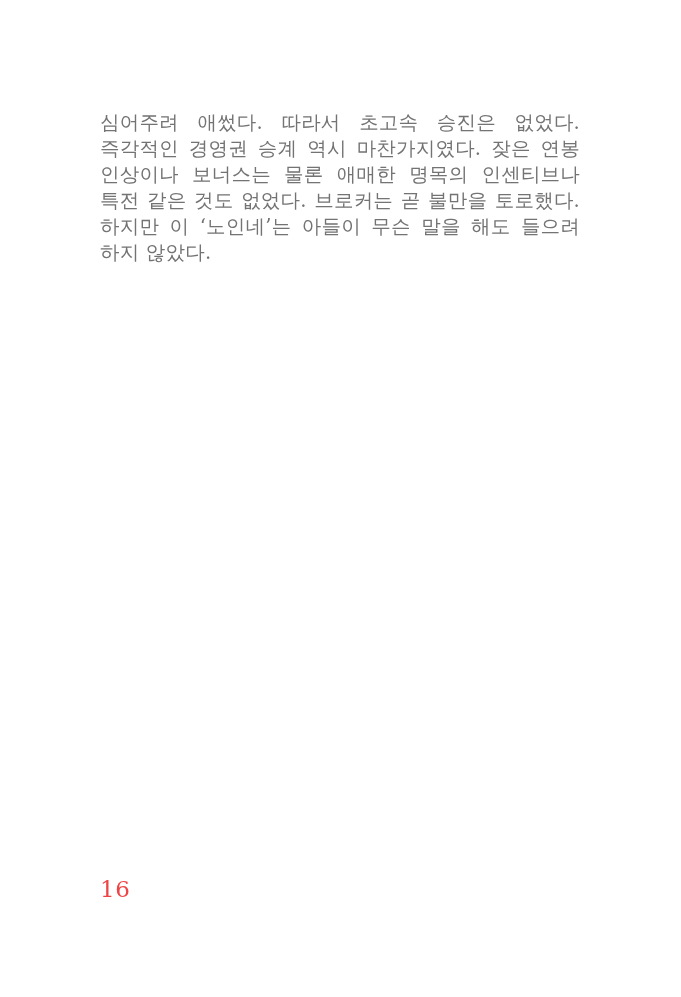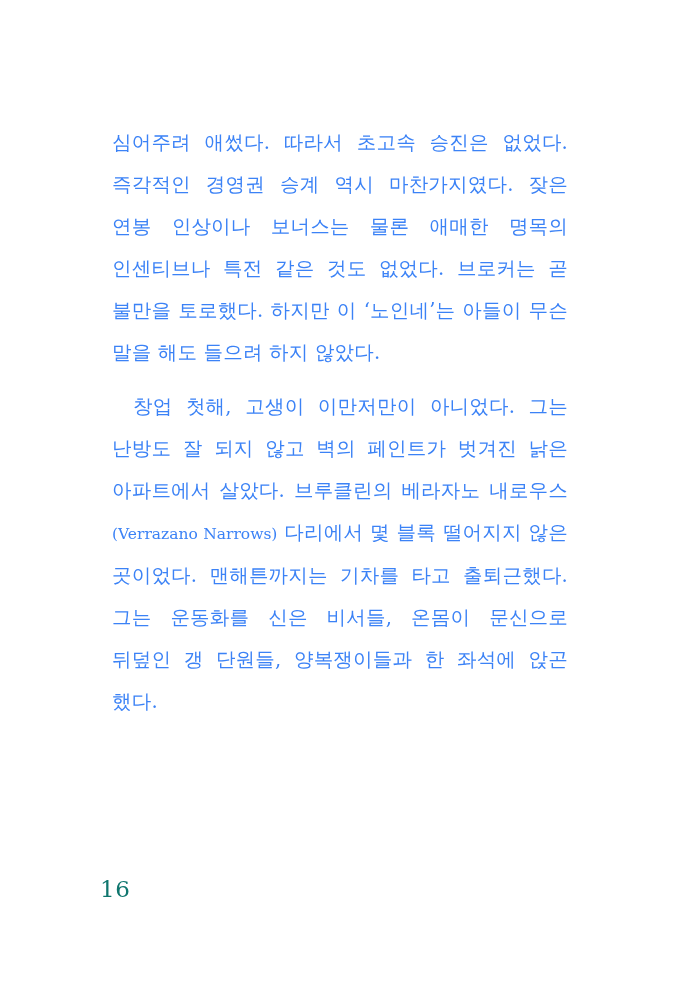--- a/index.html
+++ b/index.html
@@ -15,24 +15,24 @@
     overflow: hidden;
     font-family: "DejaVu Serif", "Liberation Serif", serif;
   }
   .text-block {
     position: absolute;
     left: 100px;
     top: 110px;
     width: 480px;
   }
   .para {
-    margin: 12px;
+    margin: 0;
     font-size: 19.5px;
-    line-height: 42px;
-    color: #3b82f6;
+    line-height: 26px;
+    color: #737373;
     text-align: justify;
     text-justify: inter-character;
     word-break: keep-all;
     letter-spacing: 0.2px;
     text-indent: 0;
   }
   .para.indented {
     text-indent: 21px;
   }
   .latin-inline {
@@ -41,34 +41,33 @@
     letter-spacing: 0;
   }
   .page-number {
     position: absolute;
     left: 100px;
     top: 876px;
     font-family: "DejaVu Serif", "Liberation Serif", serif;
     font-size: 23px;
     font-variant-numeric: oldstyle-nums;
     font-feature-settings: "onum" 1;
-    color: #0f766e;
+    color: #ef4444;
     letter-spacing: 0.5px;
   }
 </style>
 </head>
 <body>
 
 <div class="page">
 
   <div class="text-block">
 
     <p class="para">심어주려 애썼다. 따라서 초고속 승진은 없었다. 즉각적인 경영권 승계 역시 마찬가지였다. 잦은 연봉 인상이나 보너스는 물론 애매한 명목의 인센티브나 특전 같은 것도 없었다. 브로커는 곧 불만을 토로했다. 하지만 이 ‘노인네’는 아들이 무슨 말을 해도 들으려 하지 않았다.</p>
 
 
-    <p class="para indented"><span>창업 첫해, 고생이 이만저만이 아니었다. 그는 난방도 잘 되지 않고 벽의 페인트가 벗겨진 낡은 아파트에서 살았다. 브루클린의 베라자노 내로우스</span><span class="latin-inline">(Verrazano Narrows)</span><span> 다리에서 몇 블록 떨어지지 않은 곳이었다. 맨해튼까지는 기차를 타고 출퇴근했다. 그는 운동화를 신은 비서들, 온몸이 문신으로 뒤덮인 갱 단원들, 양복쟁이들과 한 좌석에 앉곤 했다.</span></p>
 
 
   </div>
 
   <div class="page-number">16</div>
 
 </div>
 
 </body></html>

